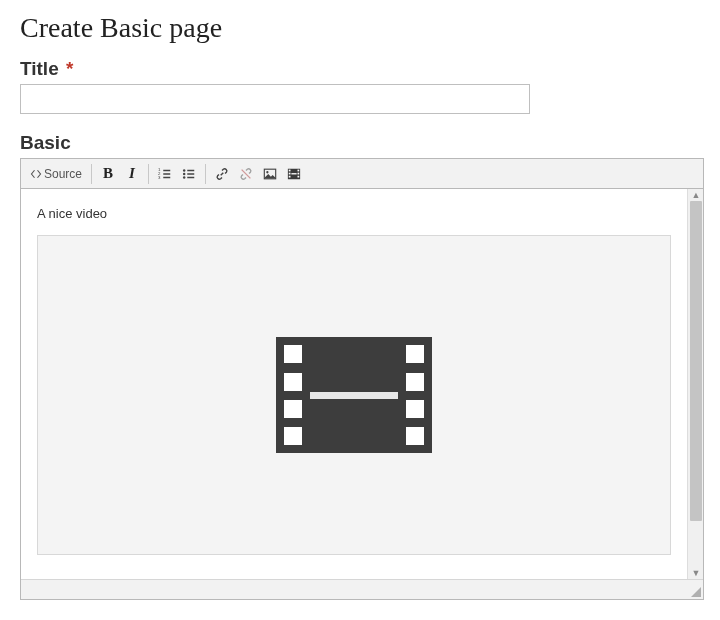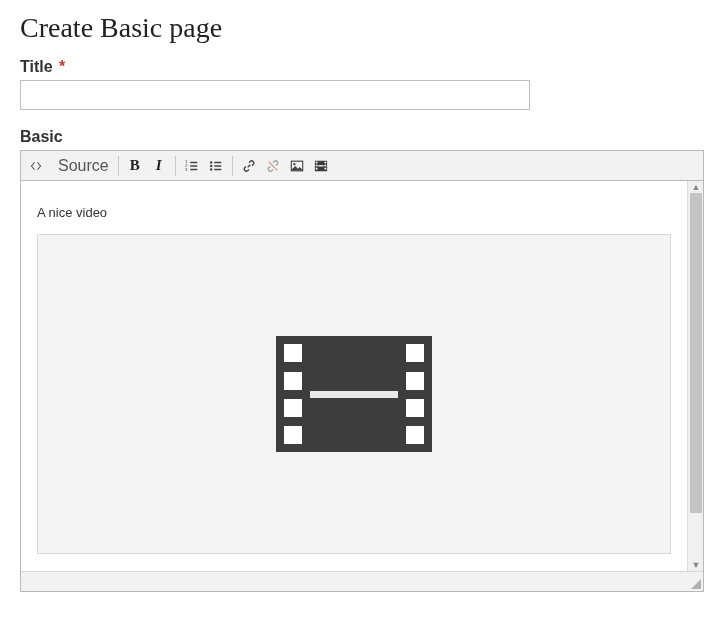--- a/index.html
+++ b/index.html
@@ -15,21 +15,21 @@
   .page { padding:8px 18px 16px 20px; }
   h1.page-title {
     font-weight:normal;
     font-size:28px;
     margin:4px 0 14px 0;
     color:#222;
   }
   .field-label {
     font-family: "Helvetica Neue", Arial, sans-serif;
     font-weight:bold;
-    font-size:16px;
+    font-size:19px;
     color:#333;
     margin-bottom:4px;
   }
   .required-star { color:#c0392b; font-weight:bold; margin-left:2px;}
   .title-input {
     display:block;
     width:510px;
     height:30px;
     border:1px solid #bfbfbf;
     background:#fff;
@@ -61,37 +61,37 @@
     align-items:center;
     justify-content:center;
     color:#444;
     cursor:pointer;
     font-size:12px;
     border:1px solid transparent;
   }
   .tb-sep {
     width:1px; height:20px; background:#c8c8c8; margin:0 4px;
   }
-  .tb-source-label { color:#555; font-size:16px; margin-left:16px;}
+  .tb-source-label { color:#555; font-size:12px; margin-left:2px;}
   .editor-body-wrap {
     display:flex;
     background:#fff;
     height:390px;
     position:relative;
   }
   .editor-body {
     flex:1;
     padding:16px 16px 0 16px;
     font-family: Arial, sans-serif;
     font-size:13px;
     color:#333;
     overflow:hidden;
     position:relative;
   }
-  .body-text { margin:8px 0 14px 0; }
+  .body-text { margin:1px 0 14px 0; }
   .embed-box {
     border:1px solid #d8d8d8;
     background:#f4f4f4;
     height:320px;
     display:flex;
     align-items:center;
     justify-content:center;
   }
   .film-icon-svg { display:block; }
   .v-scroll {

